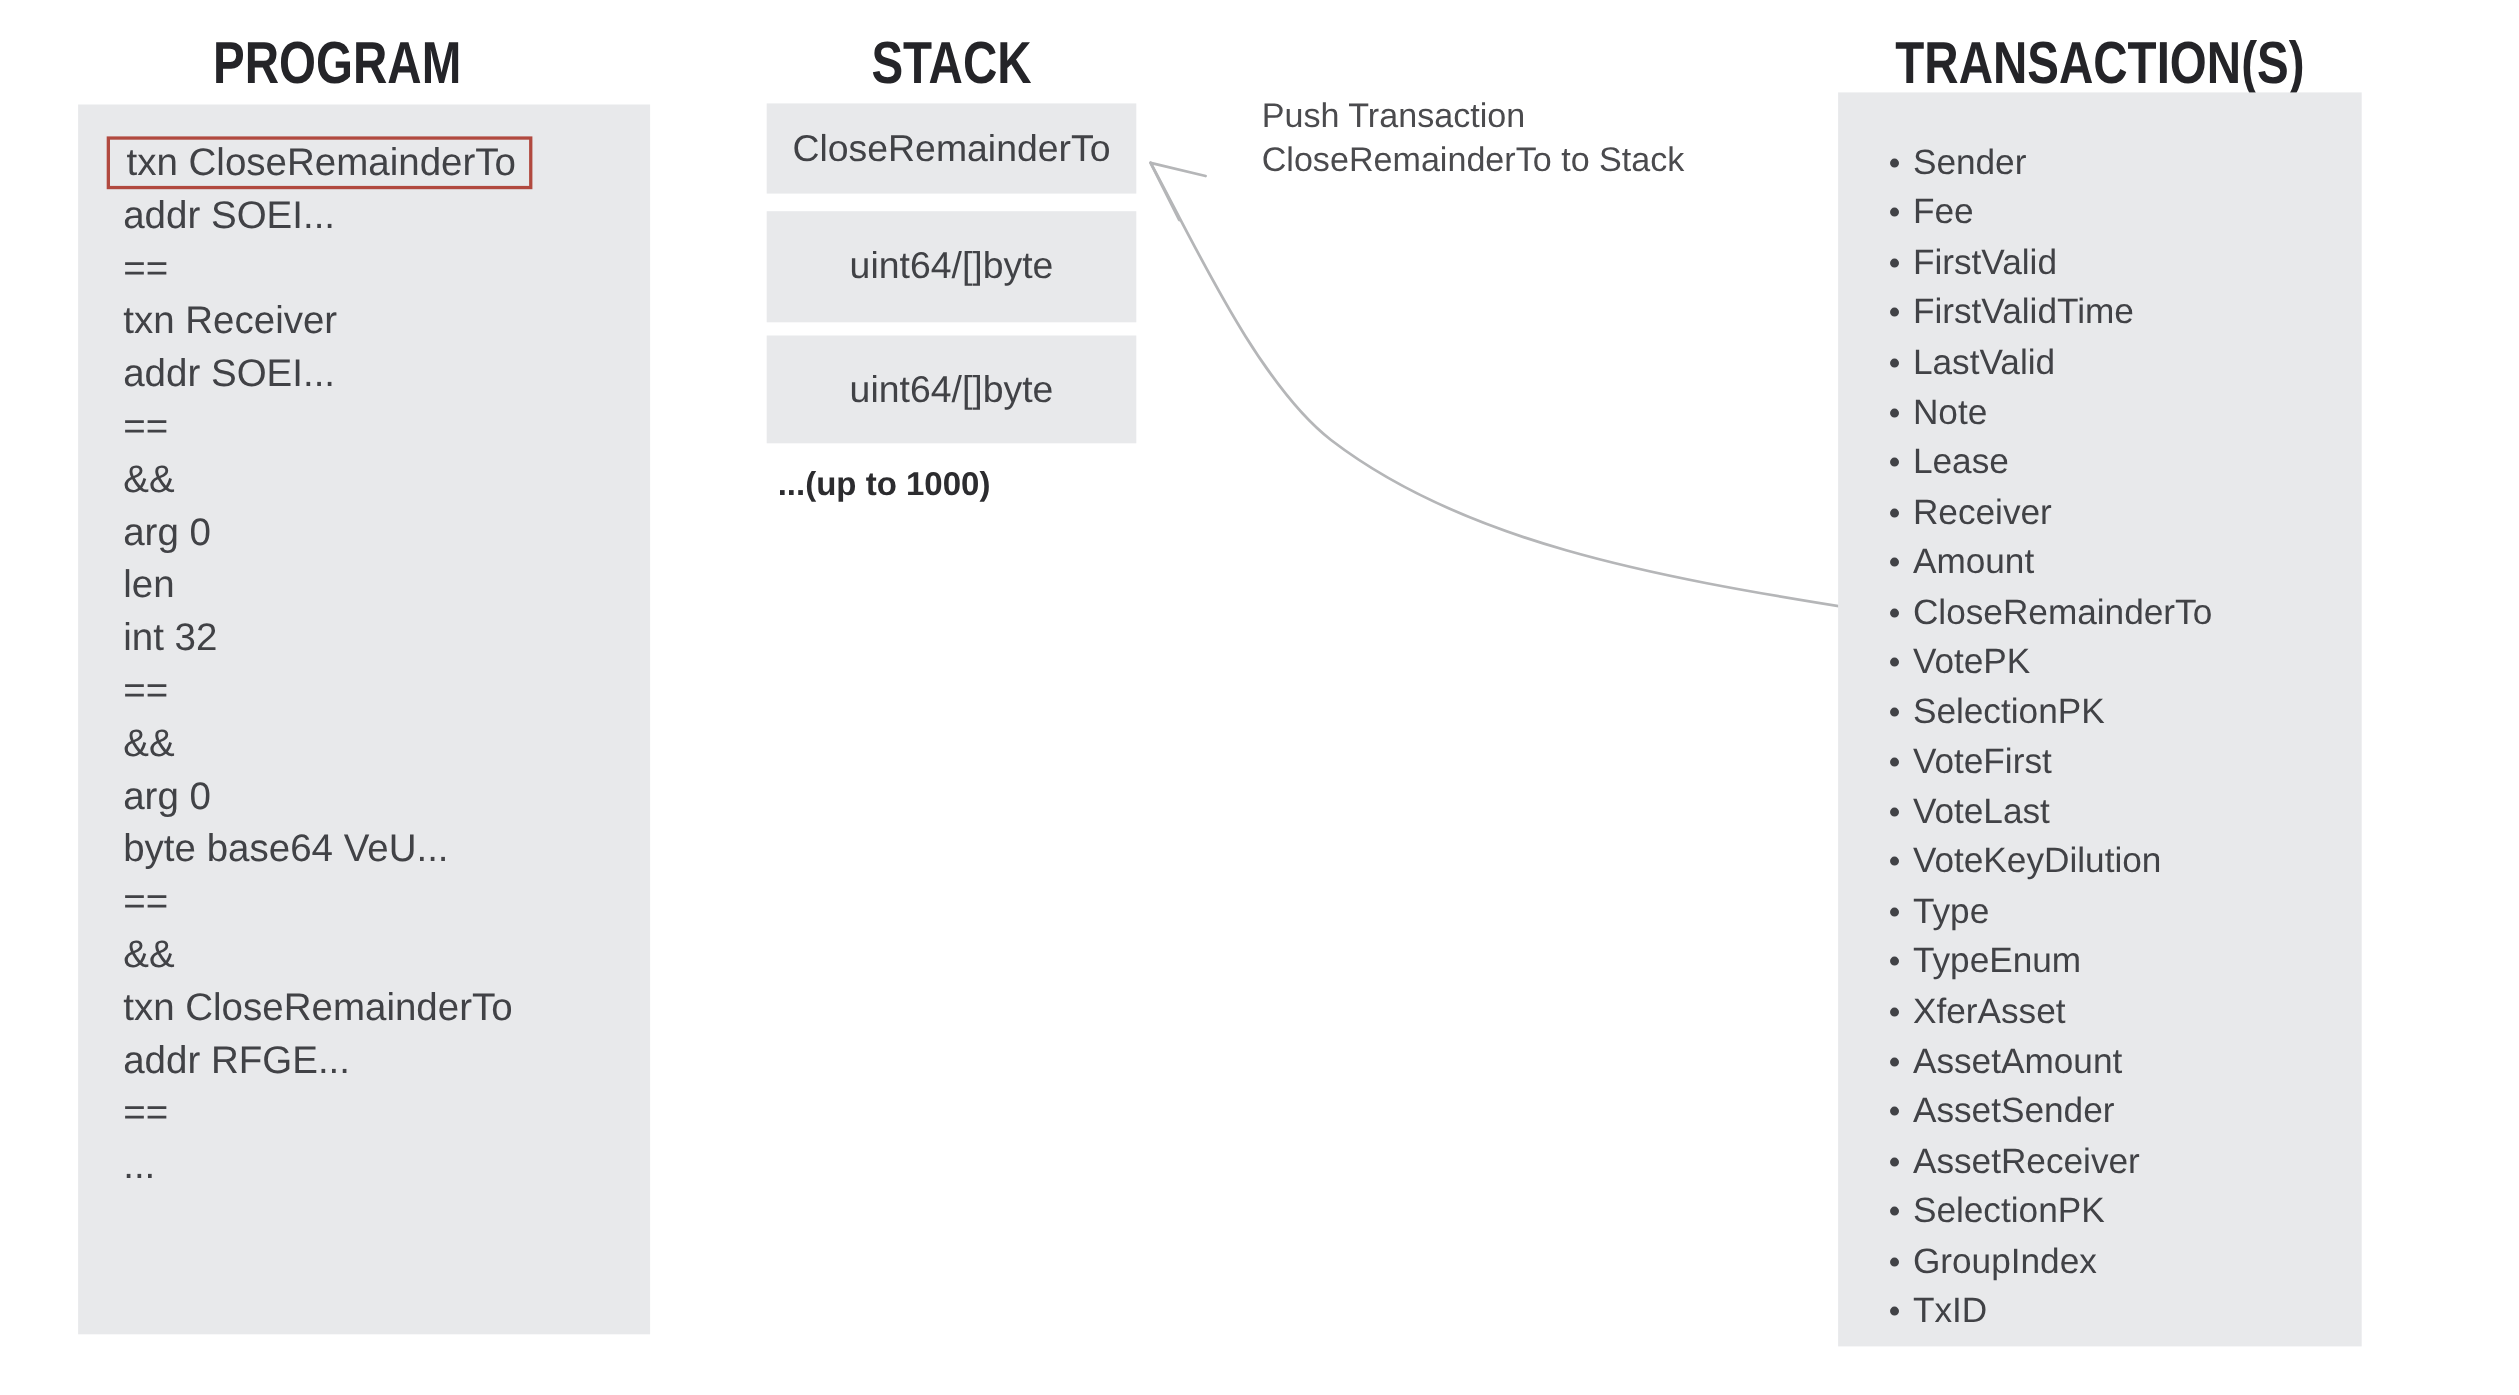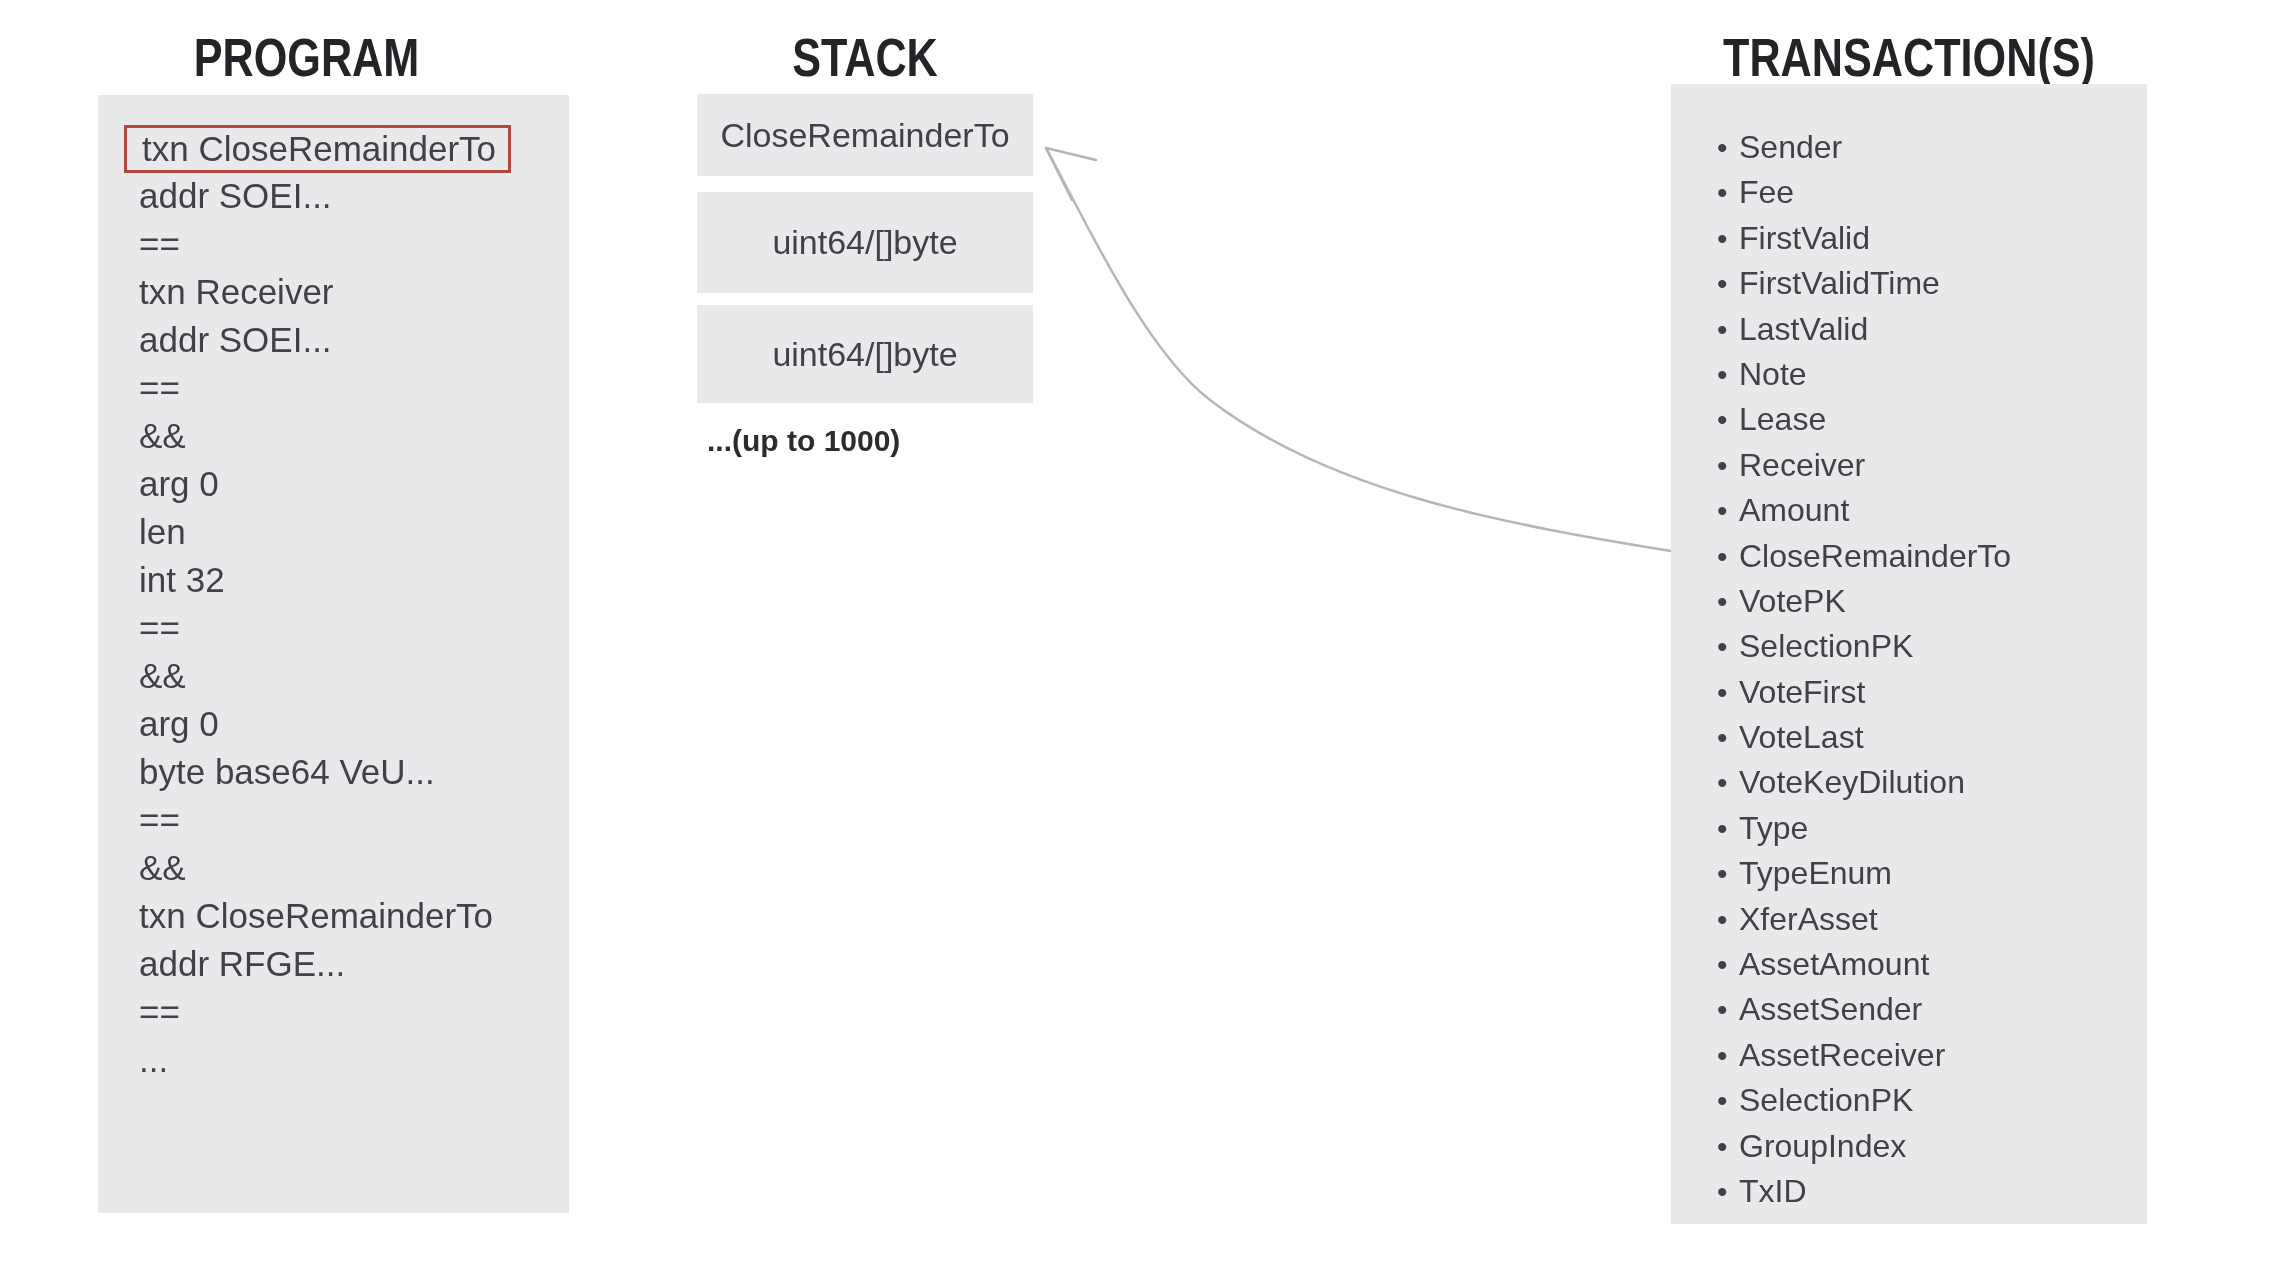--- a/index.html
+++ b/index.html
@@ -36,23 +36,22 @@
     transform-origin:center center;
     white-space:nowrap;
   }
   .t-program{left:71px;width:471px;}
   .t-stack{left:697px;width:336px;}
   .t-txn{left:1671px;width:476px;}
   
   .program-box{
     position:absolute;
     left:71px;top:95px;
-    width:471px;height:1118px;
+    width:520px;height:1118px;
     background:var(--box-bg);
-    margin-left:27px;
   }
   .code-lines{padding:29px 0 0 41px;}
   .code-line{
     height:48px;
     line-height:48px;
     font-size:35px;
     color:var(--text);
     white-space:nowrap;
   }
   .code-line .hl{
@@ -164,20 +163,24 @@
         <div class="code-line">...</div>
       </div>
   </div>
 
   <div class="col-title t-stack">STACK</div>
   <div class="stack-box sbox-0">CloseRemainderTo</div>
   <div class="stack-box sbox-1">uint64/[]byte</div>
   <div class="stack-box sbox-2">uint64/[]byte</div>
   <div class="stack-note">...(up to 1000)</div>
 
+  <div class="annotation">
+    <div>Push Transaction</div>
+    <div>CloseRemainderTo to Stack</div>
+  </div>
 
   <div class="col-title t-txn">TRANSACTION(S)</div>
   <div class="txn-box">
     <div class="txn-list" id="txn-list">
         <div class="txn-item">
           <span class="dot">•</span>
           <span>Sender</span>
         </div>
         <div class="txn-item">
           <span class="dot">•</span>

